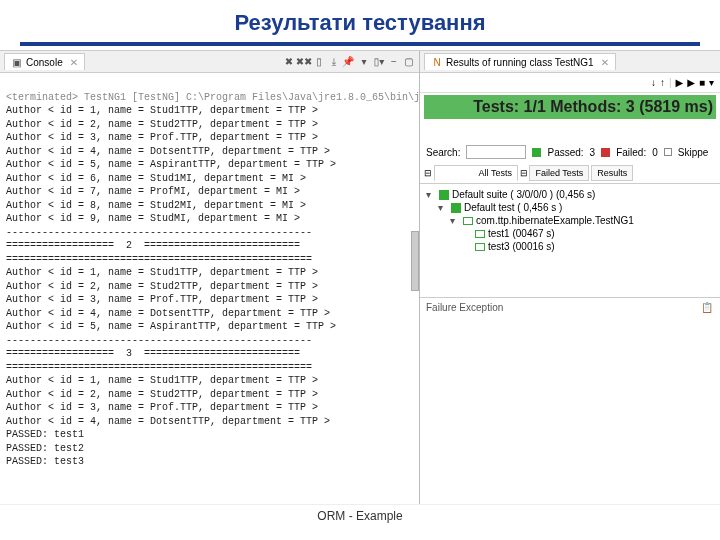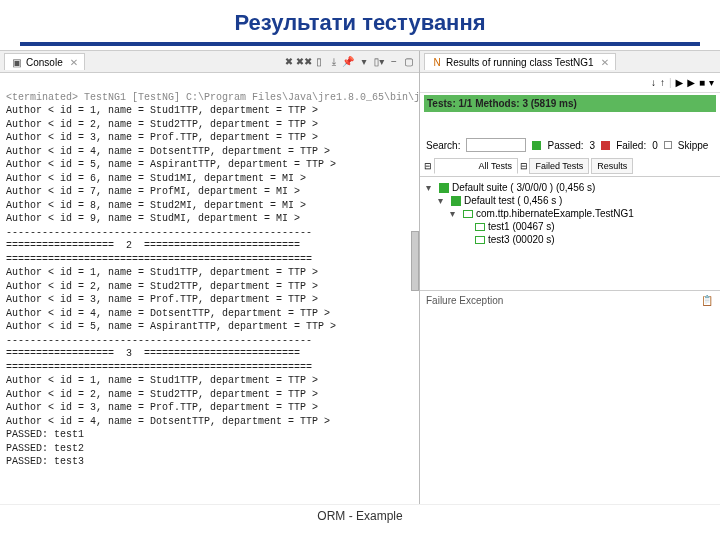--- a/index.html
+++ b/index.html
@@ -11,21 +11,21 @@
 .right { flex: 1; display: flex; flex-direction: column; }
 .tabbar { display: flex; align-items: center; height: 22px; background: #f0f0f0; border-bottom: 1px solid #ccc; padding: 0 4px; gap: 4px; font-size: 10px; }
 .tabbar .tab { display: flex; align-items: center; gap: 3px; padding: 2px 6px; background: #fff; border: 1px solid #ccc; border-bottom: none; }
 .tabbar .spacer { flex: 1; }
 .tabbar .icon { width: 12px; height: 12px; display: inline-flex; align-items: center; justify-content: center; font-size: 10px; color: #555; }
 .close-x { color: #999; padding-left: 4px; }
 .toolbar-right { display: flex; gap: 3px; }
 .toolbar-right .icon { cursor: pointer; }
 .console-body { padding: 4px 6px; font-family: 'Courier New', monospace; font-size: 10px; color: #222; white-space: pre; overflow: hidden; line-height: 1.35; flex: 1; }
 .terminated { color: #888; }
-.green-banner { background: #5cb85c; color: #222; font-weight: bold; text-align: left; padding: 3px; margin: 2px 4px; font-size: 10px; }
+.green-banner { background: #5cb85c; color: #222; font-weight: bold; text-align: right; padding: 3px; margin: 2px 4px; font-size: 16px; }
 .searchrow { display: flex; align-items: center; gap: 6px; padding: 4px 6px; font-size: 10px; margin-top: 20px; }
 .searchrow input { border: 1px solid #aaa; width: 60px; height: 14px; font-size: 10px; }
 .check { width: 9px; height: 9px; display: inline-block; }
 .check.green { background: #3a3; }
 .check.red { background: #c33; }
 .sq { width: 8px; height: 8px; border: 1px solid #888; display: inline-block; }
 .tabsrow { display: flex; align-items: center; gap: 2px; padding: 2px 4px; border-bottom: 1px solid #ccc; font-size: 9px; }
 .tabsrow .tab { padding: 2px 5px; border: 1px solid #ccc; background: #f7f7f7; display: flex; align-items: center; gap: 2px; }
 .tabsrow .tab.active { background: #fff; border-bottom: 1px solid #fff; padding-left: 44px; }
 .tree { padding: 4px 6px; font-size: 10px; }
@@ -165,21 +165,21 @@
           <span>com.ttp.hibernateExample.TestNG1</span>
         </div>
       <div class="tree-row tree-indent-3">
           <span class="twisty"></span>
           <span class="icon-test"></span>
           <span>test1 (00467 s)</span>
         </div>
       <div class="tree-row tree-indent-3">
           <span class="twisty"></span>
           <span class="icon-test"></span>
-          <span>test3 (00020 s)</span>
+          <span>test3 (00016 s)</span>
         </div>
     </div>
     <div class="failure-section">
       <span>Failure Exception</span>
       <span class="icon">📋</span>
     </div>
   </div>
 
 </div>
 

